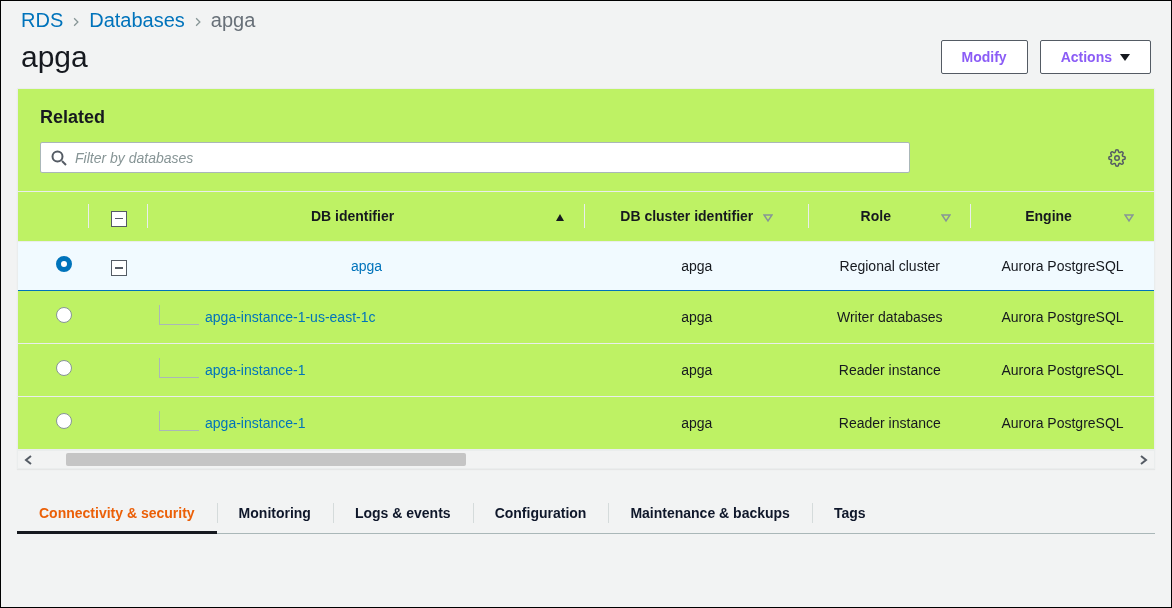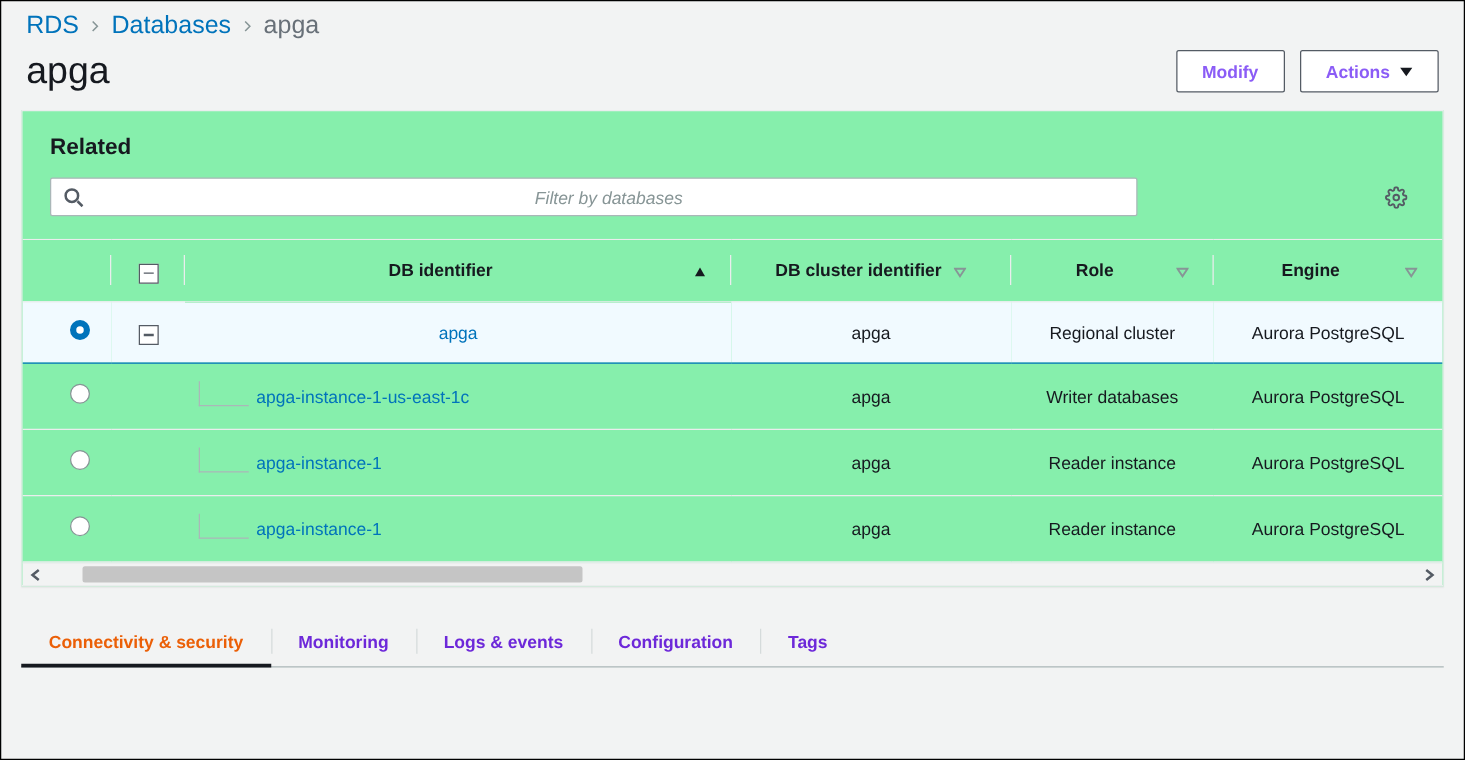--- a/index.html
+++ b/index.html
@@ -50,21 +50,21 @@
     cursor: pointer;
     border-radius: 2px;
     display: flex;
     align-items: center;
     gap: 8px;
   }
 
   
   .panel {
     margin: 0 16px;
-    background: #86efac;
+    background: #bef264;
     border: 1px solid #eaeded;
     box-shadow: 0 1px 1px rgba(0,0,0,0.05);
   }
   .panel-header {
     padding: 18px 22px 14px 22px;
     font-size: 18px;
     font-weight: 700;
   }
   .filter-row {
     display: flex;
@@ -83,21 +83,20 @@
     background: #fff;
   }
   .search-box input {
     border: none;
     outline: none;
     flex: 1;
     font-size: 14px;
     font-style: italic;
     color: #687078;
     background: transparent;
-    text-align: center;
   }
   .search-box input::placeholder { font-style: italic; color: #879596; }
   .gear-wrap { margin-left: auto; color: #545b64; cursor: pointer; padding-right: 6px;}
 
   
   .tbl-wrap { overflow-x: hidden; }
   table {
     width: 100%;
     border-collapse: collapse;
     table-layout: fixed;
@@ -195,21 +194,21 @@
   
   .tabs {
     margin: 24px 16px 0 16px;
     display: flex;
     border-bottom: 1px solid #aab7b8;
   }
   .tab {
     padding: 12px 22px;
     font-size: 14px;
     font-weight: 700;
-    color: #6d28d9;
+    color: #0f172a;
     cursor: pointer;
     position: relative;
   }
   .tab + .tab::before {
     content: "";
     position: absolute;
     left: 0; top: 25%; bottom: 25%;
     width: 1px;
     background: #d5dbdb;
   }
@@ -407,14 +406,15 @@
       </span>
     </div>
   </div>
 </div>
 
 <div class="tabs">
   <div class="tab active">Connectivity &amp; security</div>
   <div class="tab">Monitoring</div>
   <div class="tab">Logs &amp; events</div>
   <div class="tab">Configuration</div>
+  <div class="tab">Maintenance &amp; backups</div>
   <div class="tab">Tags</div>
 </div>
 
 </body></html>

